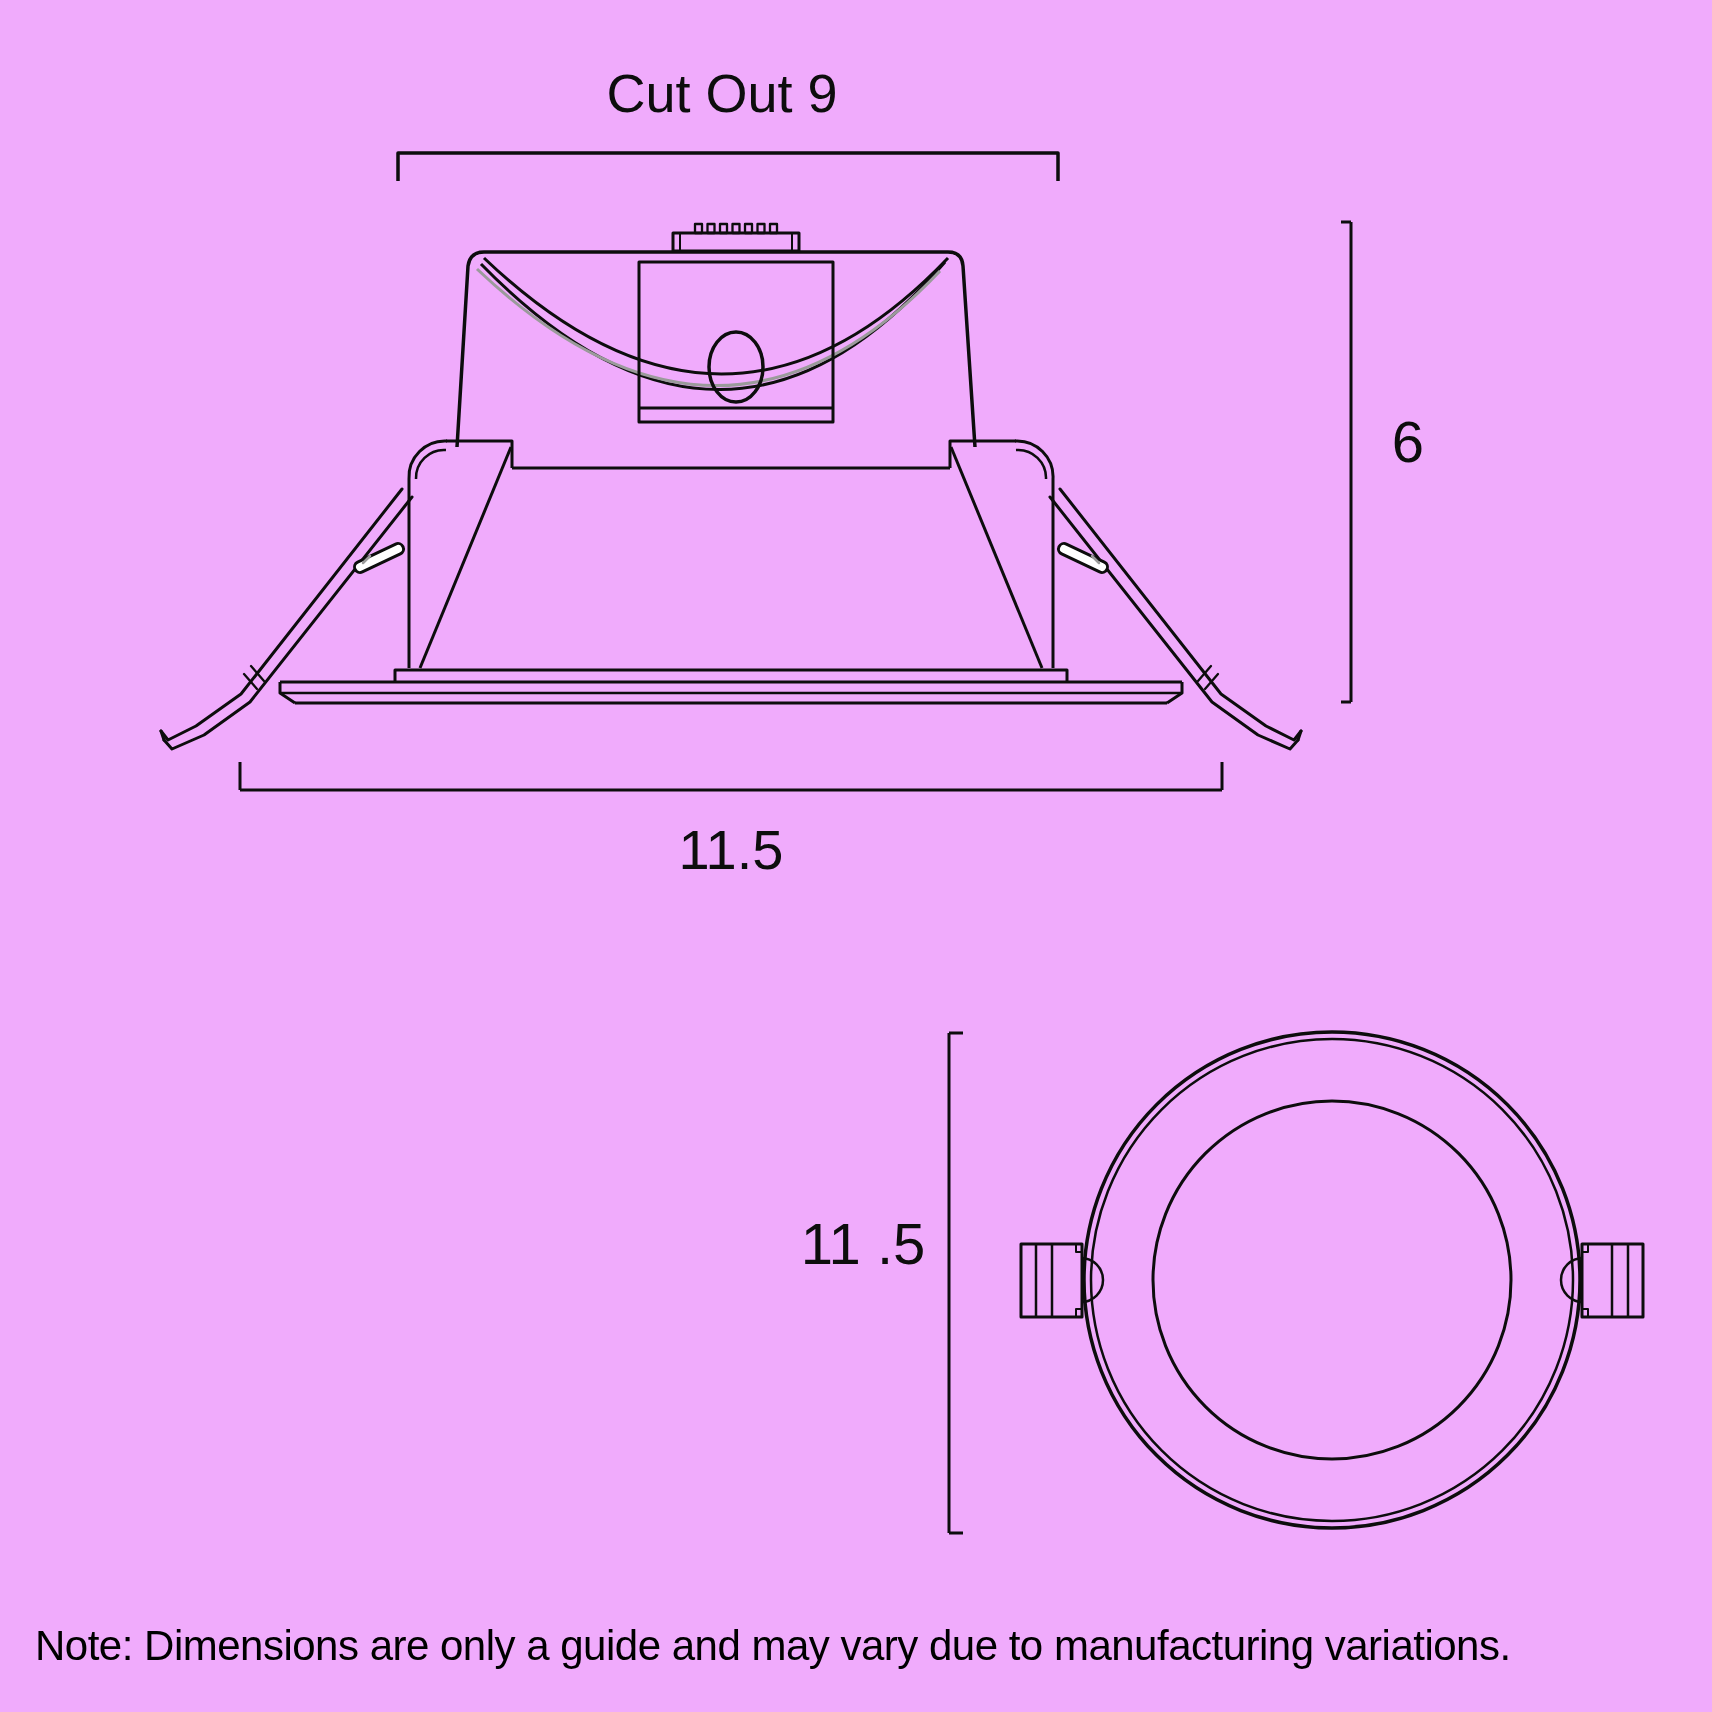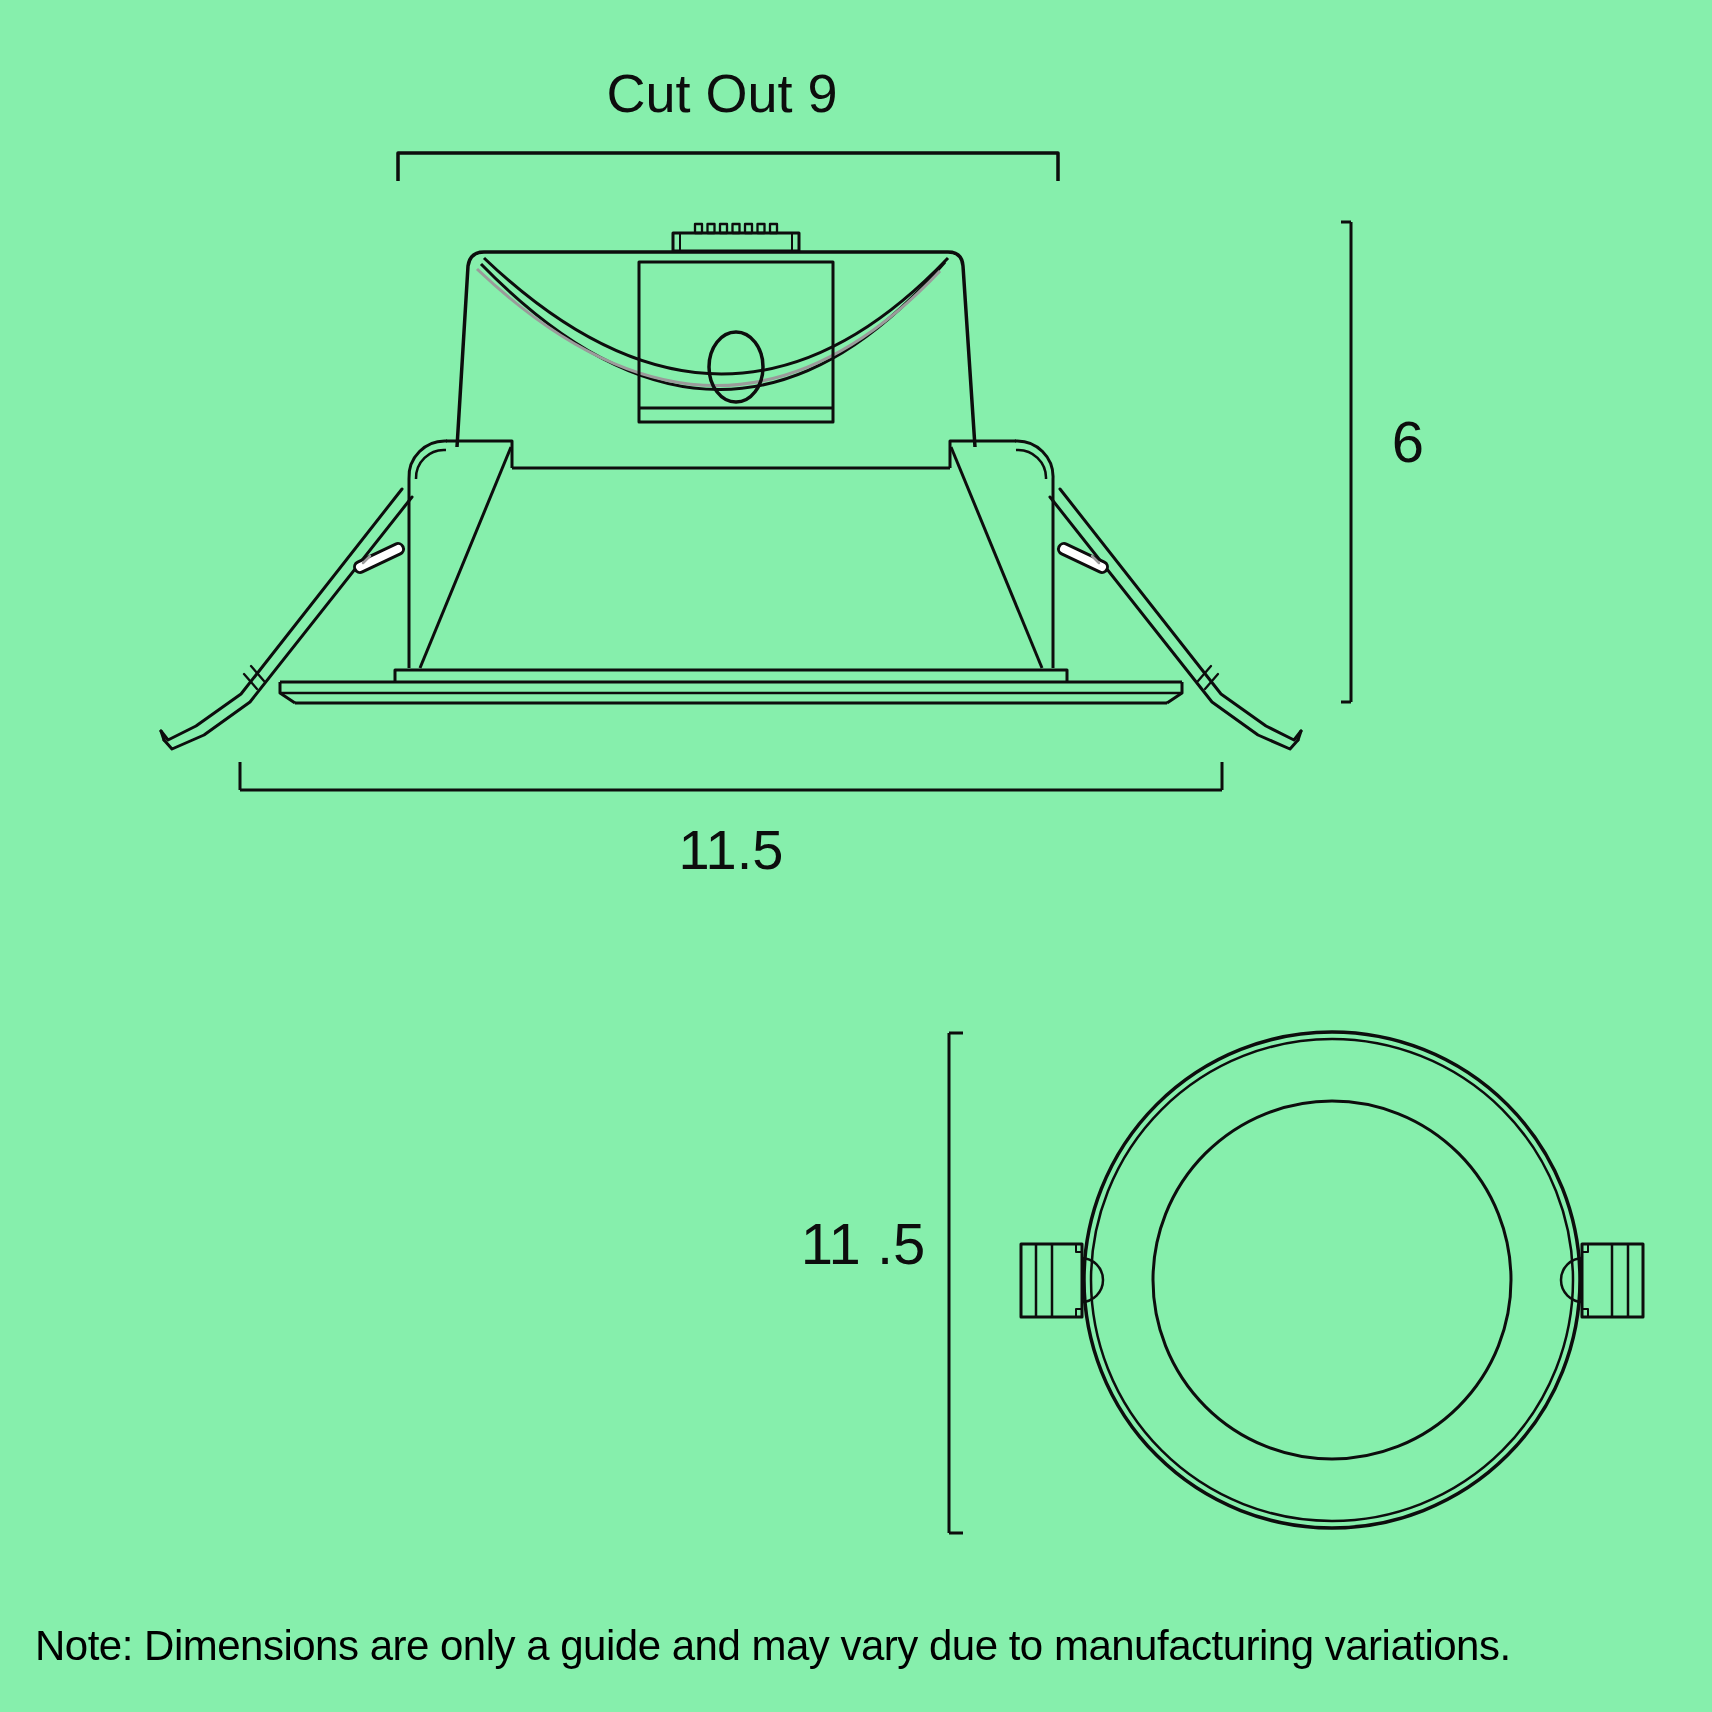--- a/index.html
+++ b/index.html
@@ -1,19 +1,19 @@
 <!DOCTYPE html>
 <html><head>
 <meta charset="utf-8">
 <style>
   html,body{margin:0;padding:0;background:#ffffff;}
   .page{
     position:relative;
     width:1712px;height:1712px;
-    background:#86efac;
+    background:#f0abfc;
     font-family:"Liberation Sans", sans-serif;
     overflow:hidden;
   }
   svg{display:block;}
   .dim-text{
     font-family:"Liberation Sans", sans-serif;
     fill:#0d0d0d;
   }
   .note-text{
     font-family:"Liberation Sans", sans-serif;

